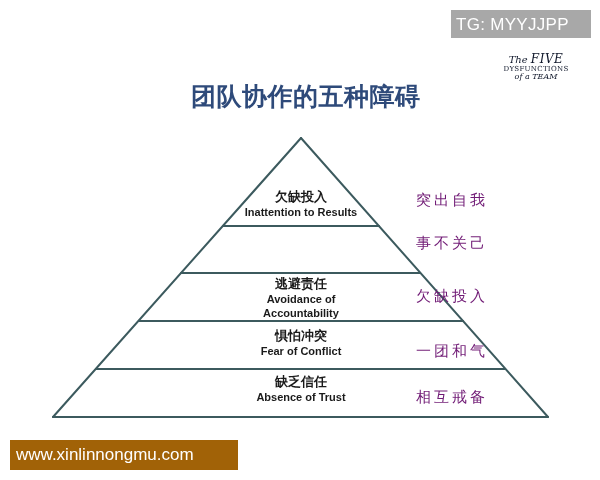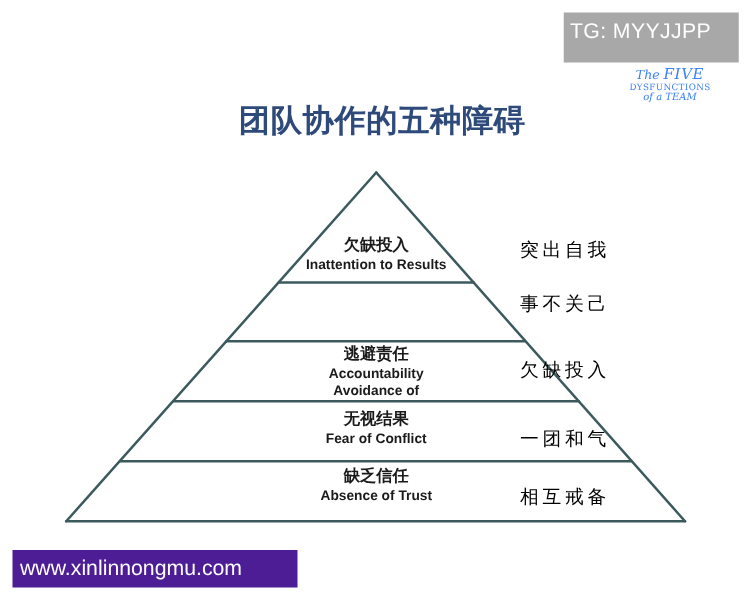--- a/index.html
+++ b/index.html
@@ -12,36 +12,36 @@
       height: 480px;
       position: relative;
       overflow: hidden;
       font-family: "Liberation Sans", "DejaVu Sans", sans-serif;
     }
     .tg-badge {
       position: absolute;
       left: 451px;
       top: 10px;
       width: 140px;
-      height: 40px;
+      height: 28px;
       background: #a8a8a8;
       color: #ffffff;
       font-size: 17px;
       line-height: 30px;
       padding-left: 5px;
       box-sizing: border-box;
       letter-spacing: 0.3px;
     }
     .book-logo {
       position: absolute;
       left: 496px;
       top: 53px;
       width: 80px;
       text-align: center;
-      color: #3b82f6;
+      color: #0f172a;
       font-family: "DejaVu Serif", serif;
       font-style: italic;
       line-height: 1.05;
     }
     .book-logo .l1 { font-size: 10px; }
     .book-logo .l1 b { font-size: 12px; font-weight: normal; letter-spacing: 0.5px; }
     .book-logo .l2 { font-size: 7px; font-style: normal; letter-spacing: 0.3px; }
     .book-logo .l3 { font-size: 8px; }
     .page-title {
       position: absolute;
@@ -72,32 +72,32 @@
       font-family: "DejaVu Sans", sans-serif;
     }
     .tier .en {
       font-size: 11px;
       font-weight: bold;
       line-height: 14px;
     }
     .note {
       position: absolute;
       left: 416px;
-      color: #000000;
+      color: #701a75;
       font-size: 15px;
       letter-spacing: 3px;
       font-family: "DejaVu Serif", serif;
     }
     .site-badge {
       position: absolute;
       left: 10px;
       top: 440px;
       width: 228px;
       height: 30px;
-      background: #4c1d95;
+      background: #a16207;
       color: #ffffff;
       font-size: 17px;
       line-height: 30px;
       padding-left: 6px;
       box-sizing: border-box;
     }
   </style>
 </head>
 <body>
 
@@ -123,29 +123,29 @@
   </g>
 </svg>
 
 <div class="tier" style="left:301px; top:189px;">
   <div class="cn">欠缺投入</div>
   <div class="en">Inattention to Results</div>
 </div>
 
 <div class="tier" style="left:301px; top:230px;margin-top:46px;">
   <div class="cn">逃避责任</div>
+  <div class="en">Avoidance of</div>
   <div class="en">Accountability</div>
-  <div class="en">Avoidance of</div>
 </div>
 
 <div class="tier" style="left:301px; top:285px;">
 </div>
 
 <div class="tier" style="left:301px; top:328px;">
-  <div class="cn">无视结果</div>
+  <div class="cn">惧怕冲突</div>
   <div class="en">Fear of Conflict</div>
 </div>
 
 <div class="tier" style="left:301px; top:374px;">
   <div class="cn">缺乏信任</div>
   <div class="en">Absence of Trust</div>
 </div>
 
 <div class="note" style="top:191px;">突出自我</div>
 <div class="note" style="top:234px;">事不关己</div>

